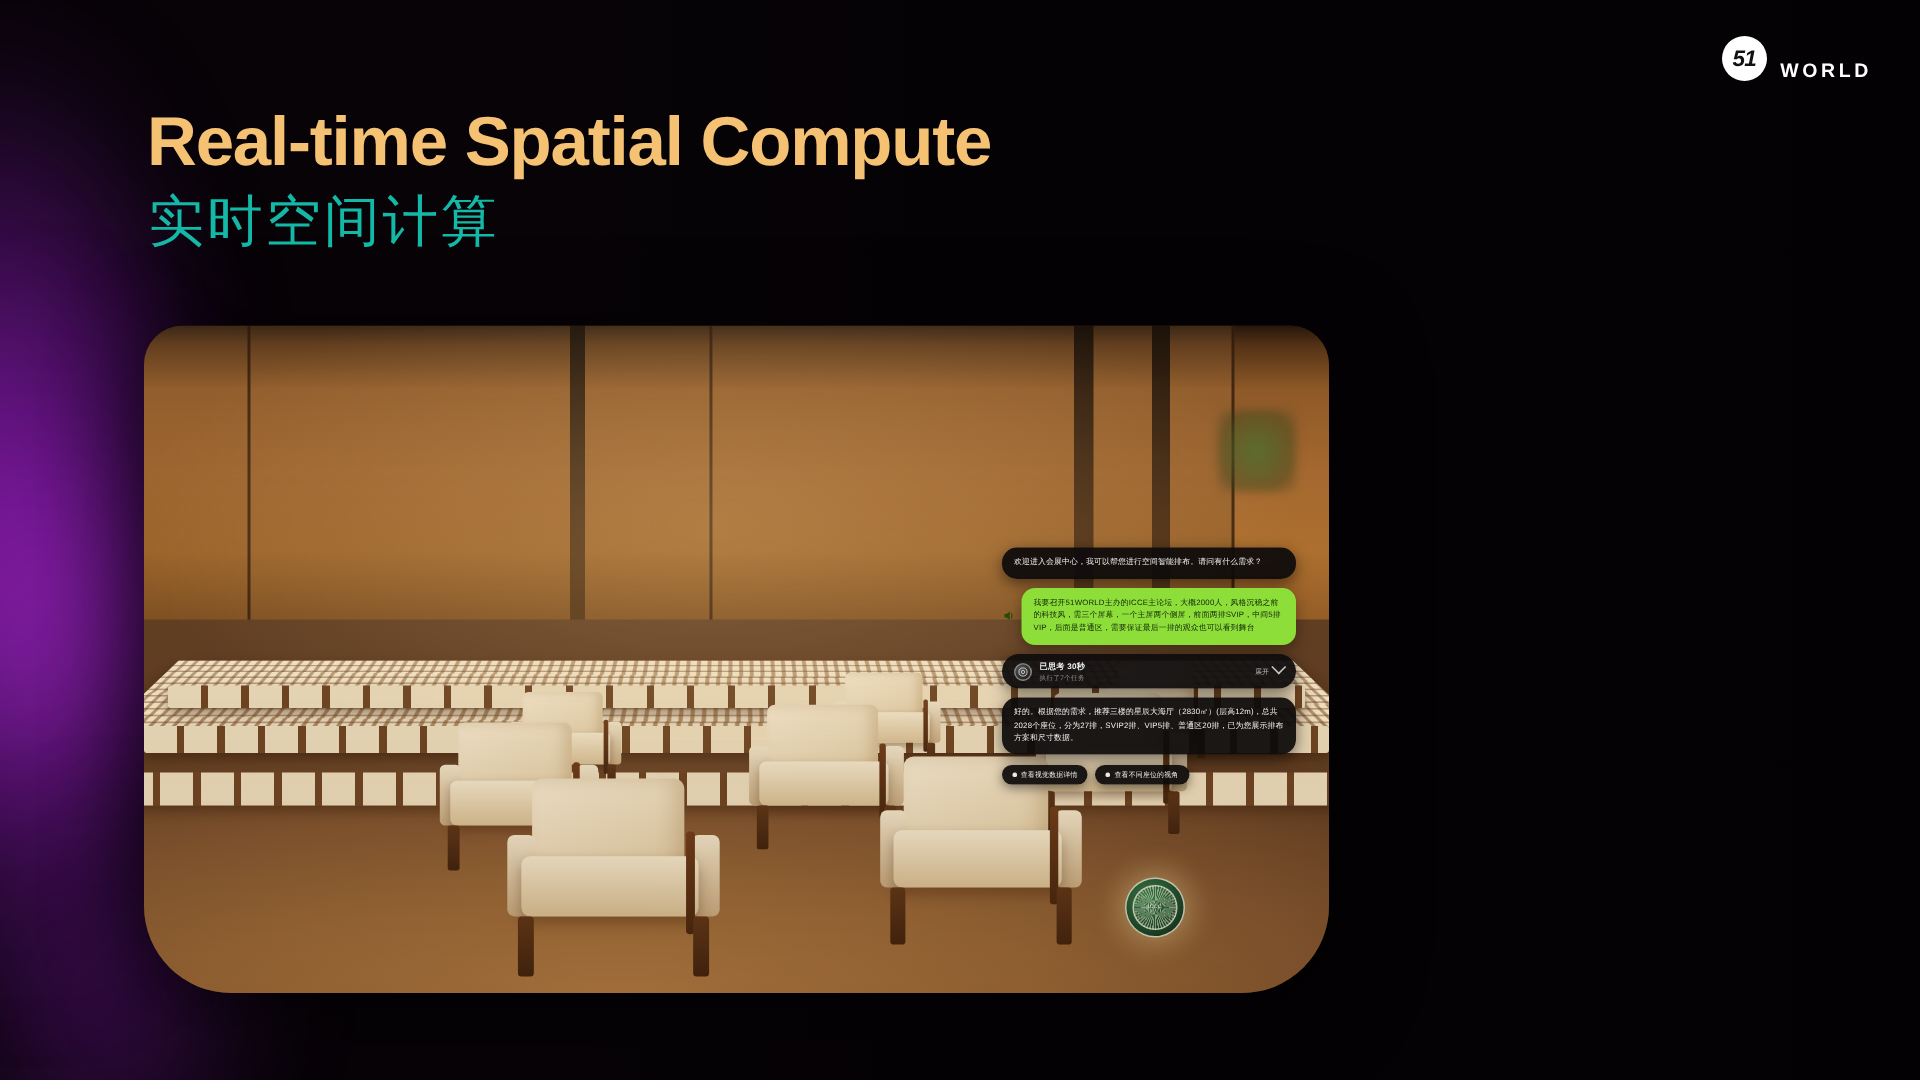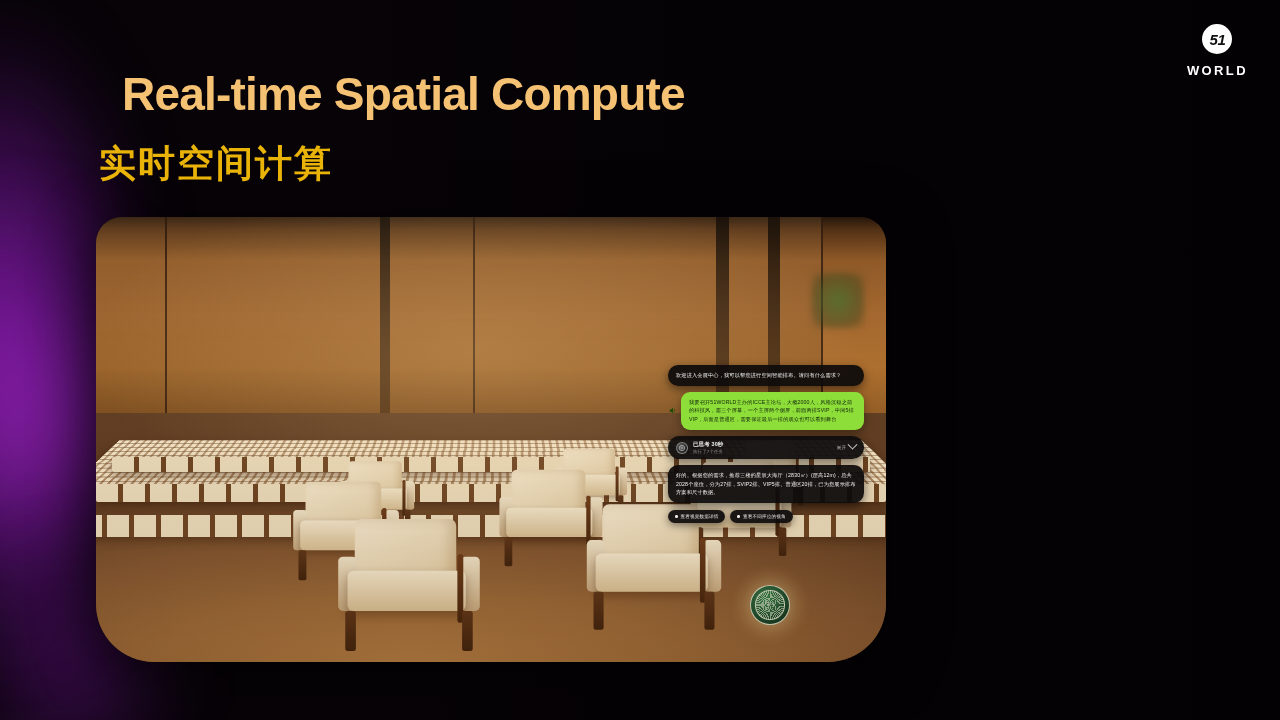--- a/index.html
+++ b/index.html
@@ -43,48 +43,46 @@
   }
   .vignette {
     position:absolute; inset:0;
     background:linear-gradient(90deg, rgba(0,0,0,0) 0%, rgba(0,0,0,0) 24%, rgba(0,0,0,0.25) 48%, rgba(0,0,0,0.55) 100%);
     pointer-events:none;
   }
 
   
   .logo {
     position:absolute; right:32px; top:24px;
-    display:flex; align-items:center; gap:9px;
+    display:flex; align-items:flex-end; gap:9px;
     z-index:40;
-    flex-direction:column;
   }
   .logo-mark {
     width:30px; height:30px; border-radius:50%;
     background:#ffffff;
     display:flex; align-items:center; justify-content:center;
     color:#111; font-weight:700; font-size:15px;
     letter-spacing:-0.5px; font-style:italic;
   }
   .logo-text {
     color:#ffffff; font-size:13px; font-weight:700;
     letter-spacing:2.4px;
   }
 
   
   .title-en {
     position:absolute; left:98px; top:70px;
     color:#f5c173; font-size:46px; font-weight:700;
     letter-spacing:-0.8px; line-height:1.05;
     z-index:30;
     white-space:nowrap;
-    margin-left:24px;
   }
   .title-cn {
-    position:absolute; left:99px; top:144px;
-    color:#eab308; font-size:37px; font-weight:700;
+    position:absolute; left:99px; top:128px;
+    color:#14b8a6; font-size:37px; font-weight:400;
     letter-spacing:2px; line-height:1.1;
     z-index:30;
     white-space:nowrap;
   }
 
   
   .panel {
     position:absolute;
     left:96px; top:217px;
     width:790px; height:445px;

